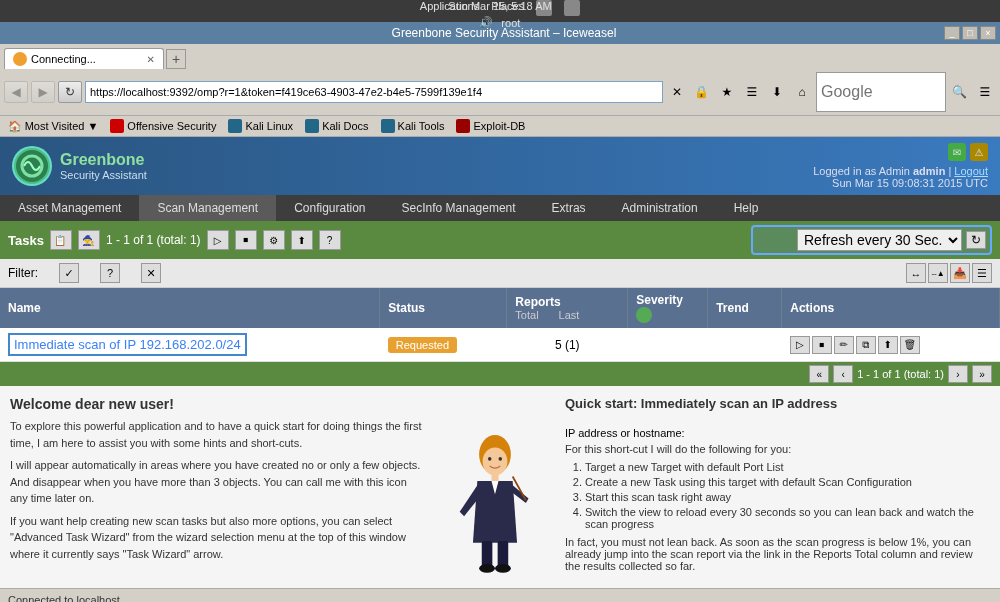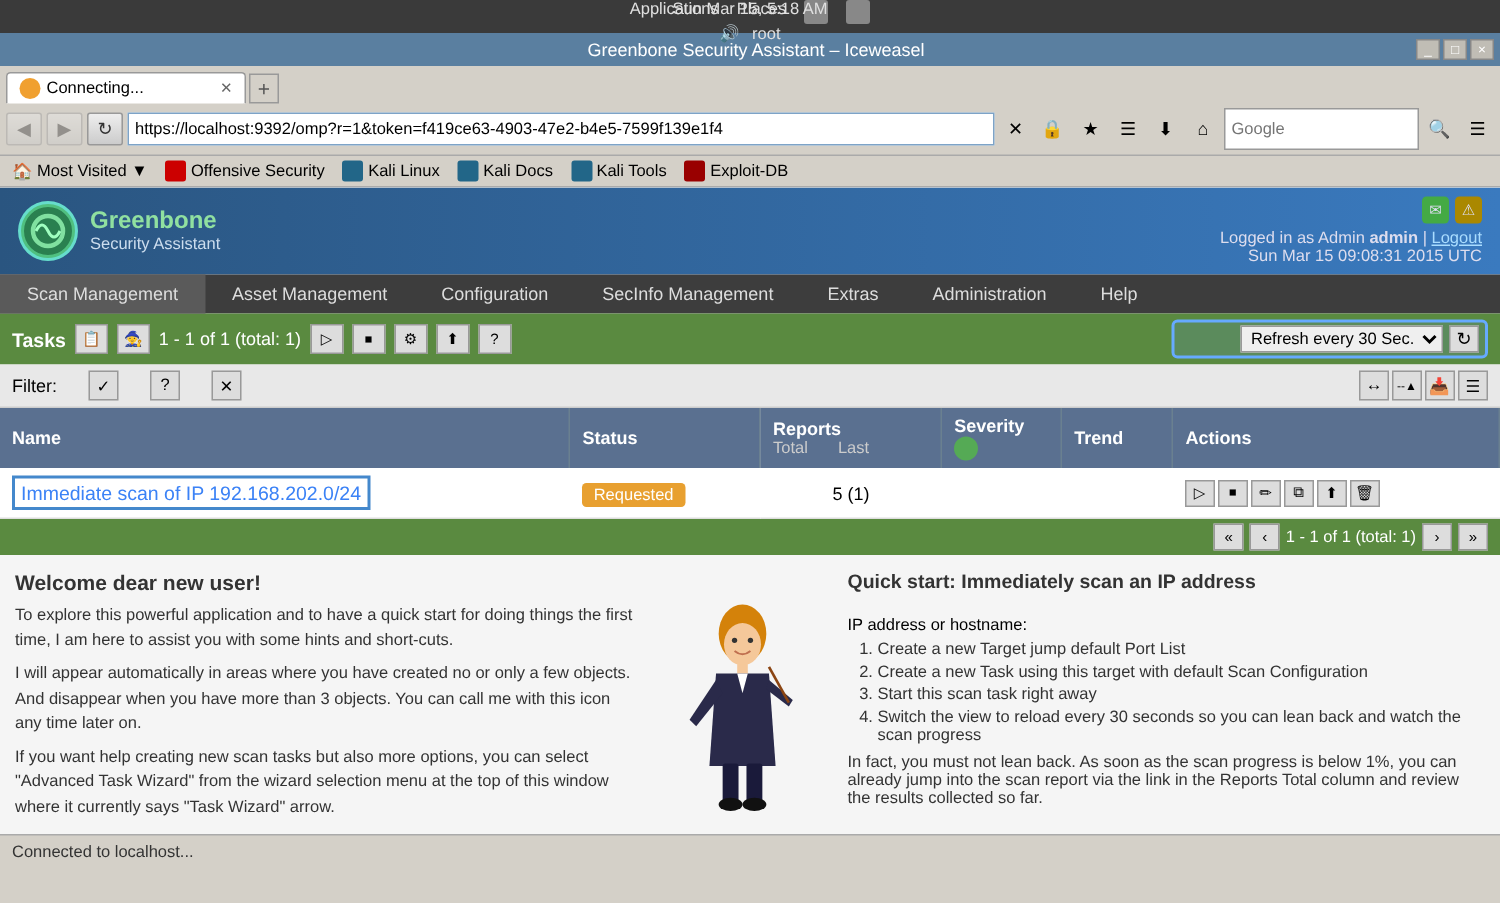--- a/index.html
+++ b/index.html
@@ -21,21 +21,21 @@
     .tab.active { background: white; }
     .tab-favicon { width: 14px; height: 14px; background: #f0a030; border-radius: 50%; display: inline-block; }
     .tab-close { margin-left: auto; cursor: pointer; color: #666; font-size: 10px; }
     .new-tab-btn { width: 20px; height: 20px; background: #d4d0c8; border: 1px solid #999; display: flex; align-items: center; justify-content: center; cursor: pointer; font-size: 14px; color: #555; }
 
     
     #nav-bar { display: flex; align-items: center; background: #d4d0c8; padding: 3px 4px; gap: 3px; border-bottom: 1px solid #aaa; }
     .nav-btn { width: 24px; height: 22px; background: linear-gradient(to bottom, #eee, #ccc); border: 1px solid #999; display: flex; align-items: center; justify-content: center; cursor: pointer; font-size: 12px; color: #333; border-radius: 2px; }
     .nav-btn:disabled, .nav-btn.disabled { opacity: 0.4; }
     #address-bar { flex: 1; height: 22px; border: 1px solid #7da3c7; padding: 0 4px; font-size: 11px; background: white; }
-    #search-bar { width: 130px; height: 28px; border: 1px solid #999; padding: 0 4px; font-size: 11px; }
+    #search-bar { width: 130px; height: 40px; border: 1px solid #999; padding: 0 4px; font-size: 16px; }
     .nav-icon-btn { width: 22px; height: 22px; display: flex; align-items: center; justify-content: center; cursor: pointer; }
 
     
     #bookmarks-bar { display: flex; align-items: center; background: #d4d0c8; padding: 2px 4px; border-bottom: 1px solid #aaa; gap: 4px; font-size: 11px; }
     .bookmark { display: flex; align-items: center; gap: 3px; cursor: pointer; padding: 1px 4px; }
 
     
     #browser-content { background: white; overflow: hidden; }
 
     
@@ -53,21 +53,21 @@
     #gb-nav { background: #3d3d3d; display: flex; }
     .nav-item { padding: 6px 18px; color: #ddd; font-size: 12px; cursor: pointer; white-space: nowrap; }
     .nav-item:hover, .nav-item.active { background: #5a5a5a; }
 
     
     #tasks-bar { background: #5a8a40; display: flex; align-items: center; padding: 4px 8px; gap: 6px; }
     #tasks-label { color: white; font-weight: bold; font-size: 13px; }
     .task-count { color: white; font-size: 12px; }
     .task-icon-btn { width: 22px; height: 20px; background: #ddd; border: 1px solid #999; display: flex; align-items: center; justify-content: center; cursor: pointer; font-size: 10px; }
     #refresh-box { margin-left: auto; display: flex; align-items: center; border: 2px solid #66aaff; border-radius: 4px; padding: 2px 4px; background: rgba(100,150,255,0.15); gap: 4px; }
-    #refresh-select { font-size: 11px; border: 1px solid #999; padding: 1px 2px; margin-left: 40px; }
+    #refresh-select { font-size: 14px; border: 1px solid #999; padding: 1px 2px; margin-left: 40px; }
     .refresh-btn { width: 20px; height: 18px; background: #ddd; border: 1px solid #999; display: flex; align-items: center; justify-content: center; cursor: pointer; }
 
     
     #filter-bar { background: #e8e8e8; display: flex; align-items: center; padding: 4px 8px; gap: 21px; border-bottom: 1px solid #ccc; }
     #filter-label { font-size: 12px; }
     #filter-input { flex: 1; height: 20px; border: 1px solid #aaa; padding: 0 4px; font-size: 11px; }
     .filter-btn { width: 20px; height: 20px; background: #ddd; border: 1px solid #999; display: flex; align-items: center; justify-content: center; cursor: pointer; font-size: 11px; }
     .filter-right { display: flex; gap: 2px; margin-left: auto; }
 
     
@@ -212,22 +212,22 @@
         <span>Logged in as Admin</span>
         <strong>admin</strong>
         <span>|</span>
         <a href="#" style="color:#adf;">Logout</a>
       </div>
       <div>Sun Mar 15 09:08:31 2015 UTC</div>
     </div>
   </div>
 
   <div id="gb-nav">
+    <div class="nav-item">Asset Management</div>
     <div class="nav-item active">Scan Management</div>
-    <div class="nav-item">Asset Management</div>
     <div class="nav-item">Configuration</div>
     <div class="nav-item">SecInfo Management</div>
     <div class="nav-item">Extras</div>
     <div class="nav-item">Administration</div>
     <div class="nav-item">Help</div>
   </div>
 
   <div id="tasks-bar">
     <span id="tasks-label">Tasks</span>
     <div class="task-icon-btn" title="New Task">📋</div>
@@ -359,22 +359,23 @@
         <rect x="53" y="128" width="12" height="30" fill="#1a1a3a" rx="2"></rect>
 
         <ellipse cx="41" cy="159" rx="9" ry="5" fill="#111"></ellipse>
         <ellipse cx="59" cy="159" rx="9" ry="5" fill="#111"></ellipse>
       </svg>
     </div>
 
     <div id="quickstart-section">
       <div class="qs-title">Quick start: Immediately scan an IP address</div>
       <div class="qs-label">IP address or hostname:</div>
+      <div class="qs-para">For this short-cut I will do the following for you:</div>
       <ol class="qs-list">
-        <li>Create a new Target jump default Port List</li>
+        <li>Target a new Target with default Port List</li>
         <li>Create a new Task using this target with default Scan Configuration</li>
         <li>Start this scan task right away</li>
         <li>Switch the view to reload every 30 seconds so you can lean back and watch the scan progress</li>
       </ol>
       <div class="qs-para" style="margin-top:6px;">In fact, you must not lean back. As soon as the scan progress is below 1%, you can already jump into the scan report via the link in the Reports Total column and review the results collected so far.</div>
     </div>
   </div>
 
 </div>
 

